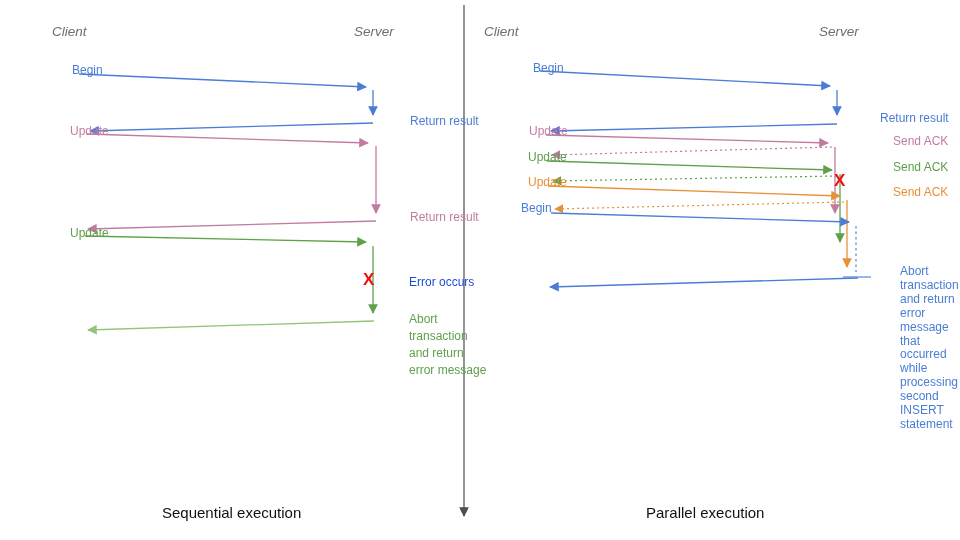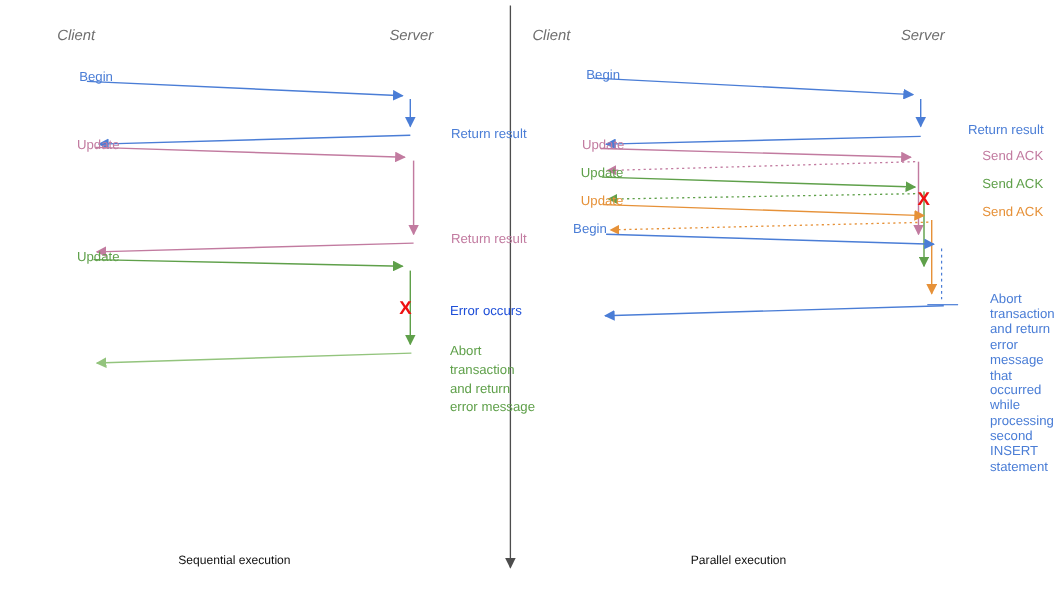--- a/index.html
+++ b/index.html
@@ -3,21 +3,21 @@
 <meta charset="utf-8">
 <style>
   html,body{margin:0;padding:0;background:#ffffff;}
   #canvas{
     position:relative;width:960px;height:540px;background:#ffffff;overflow:hidden;
     font-family:"Liberation Sans","DejaVu Sans",sans-serif;
   }
   #wires{position:absolute;left:0;top:0;pointer-events:none;}
   .lbl{position:absolute;font-size:12px;line-height:13px;white-space:nowrap;margin-left:28px;}
   .hdr{position:absolute;font-size:13.5px;font-style:italic;color:#6e6e6e;white-space:nowrap;}
-  .cap{position:absolute;font-size:11px;color:#111111;white-space:nowrap;}
+  .cap{position:absolute;font-size:15px;color:#111111;white-space:nowrap;}
   .blue{color:#4a7dd6;}
   .pink{color:#c27ba0;}
   .green{color:#5fa04a;}
   .orange{color:#e69138;}
   .red{color:#1d4ed8;}
   .xmark{position:absolute;font-size:17px;font-weight:bold;color:#ee1111;line-height:17px;}
   .multiline{white-space:pre-line;}
   .abort-seq{line-height:17px;}
   .abort-par{line-height:13.9px;}
   .time-lbl{position:absolute;font-size:13px;color:#1c1c1c;}
@@ -116,17 +116,17 @@
   <div class="lbl blue multiline abort-par" style="left:872px;top:265px;">Abort
 transaction
 and return
 error message
 that occurred
 while
 processing
 second
 INSERT
 statement</div>
-  <div class="cap" style="left:628px;top:504px;">Parallel execution</div>
+  <div class="cap" style="left:646px;top:504px;">Parallel execution</div>
 
   <div class="time-lbl" style="left:448px;top:524px;margin-top:28px;">Time</div>
 
 </div>
 
 </body></html>

